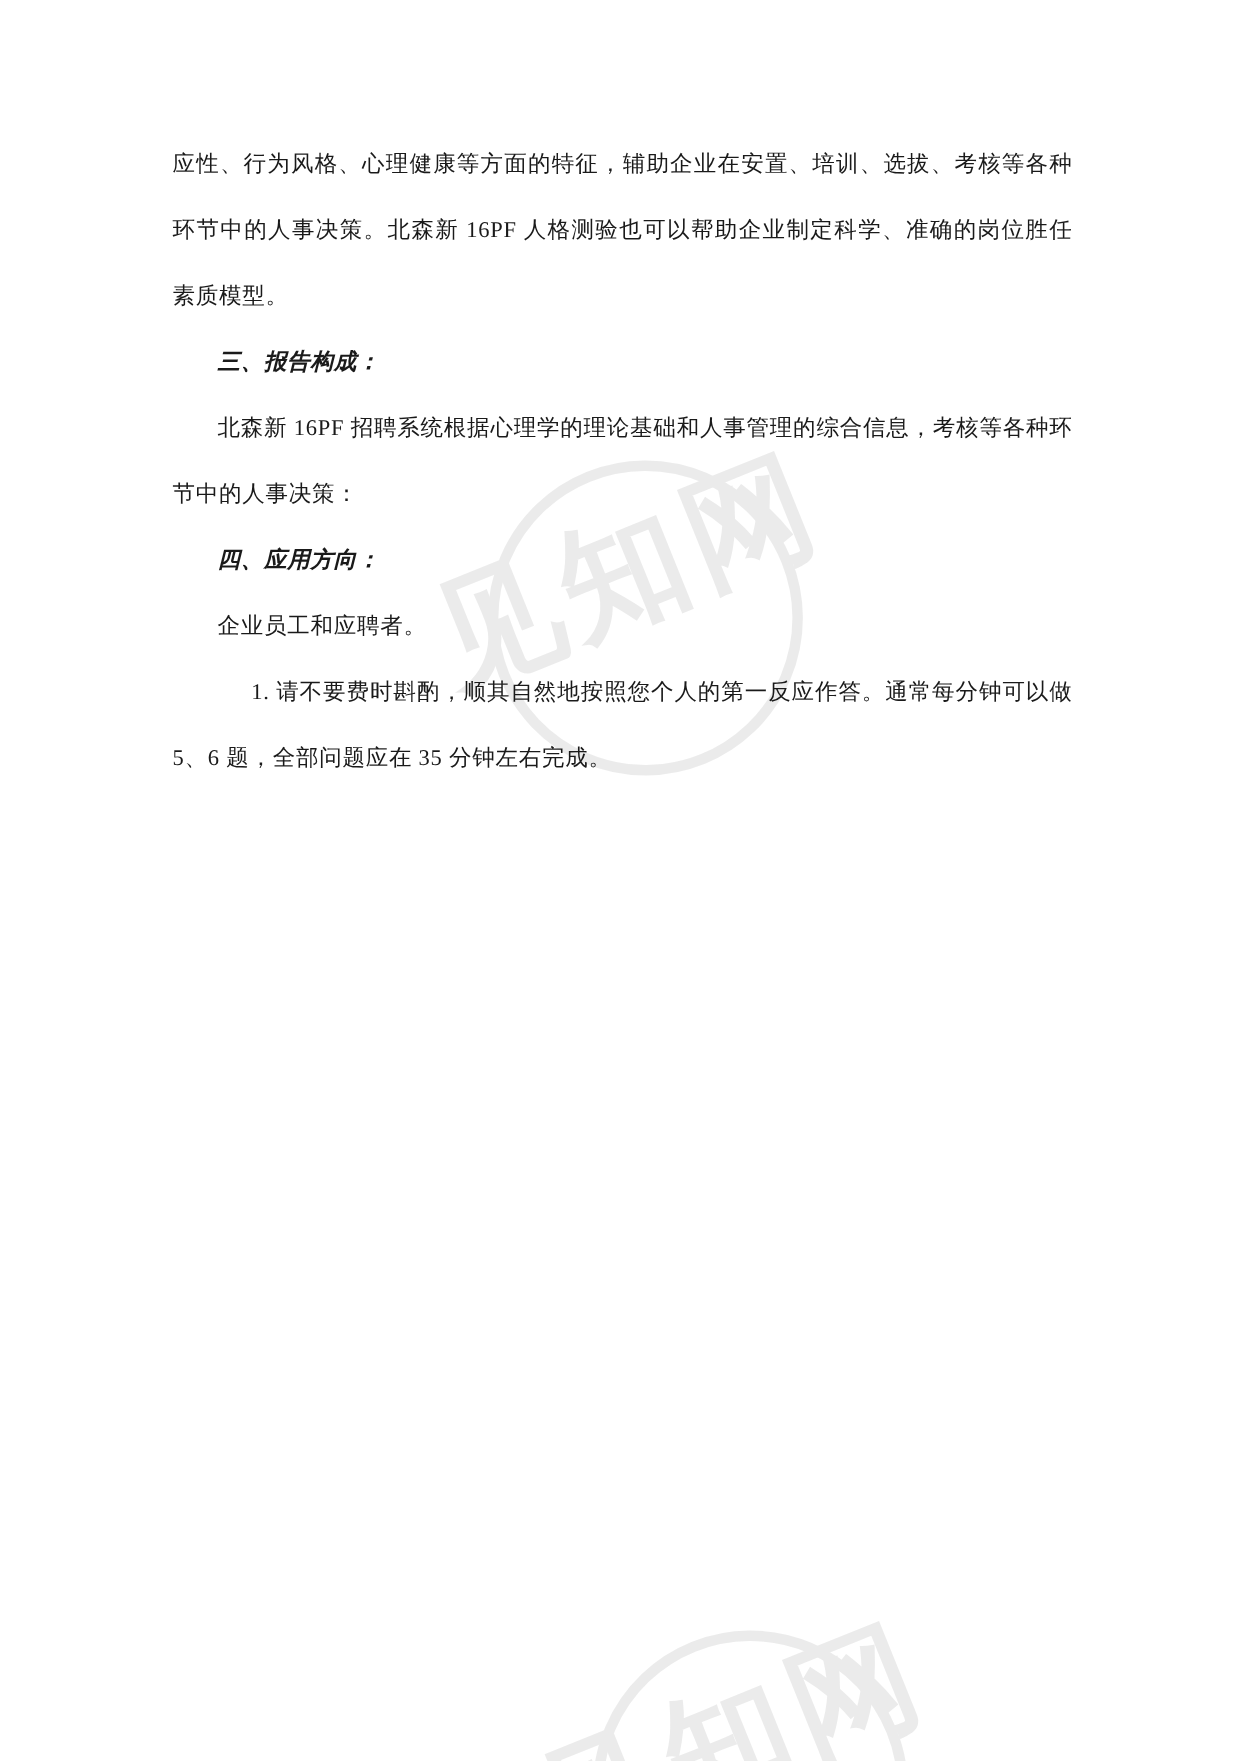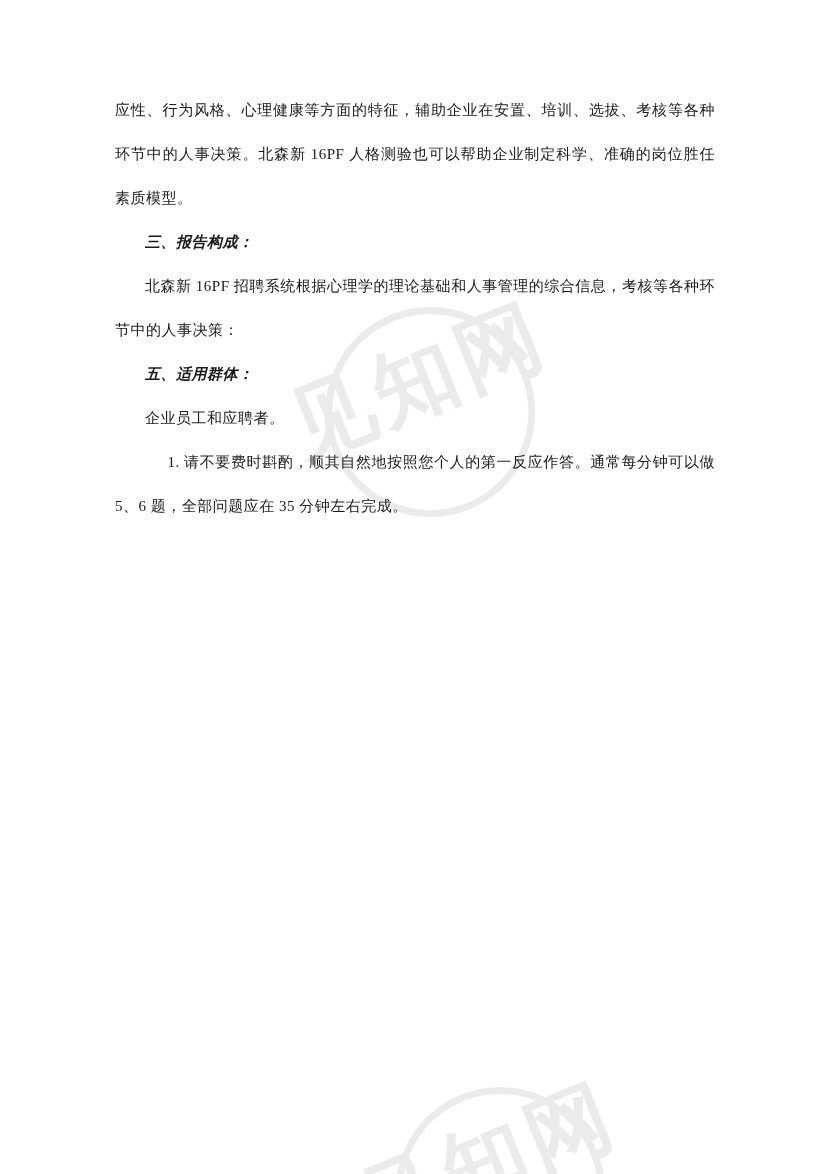--- a/index.html
+++ b/index.html
@@ -88,18 +88,18 @@
     <div class="wm-inner">
       <div class="wm-ring"></div>
       <div class="wm-text">见知网</div>
     </div>
   </div>
 
   <div class="content">
     <p class="para body-noindent">应性、行为风格、心理健康等方面的特征，辅助企业在安置、培训、选拔、考核等各种环节中的人事决策。北森新 16PF 人格测验也可以帮助企业制定科学、准确的岗位胜任素质模型。</p>
     <p class="para heading">三、报告构成：</p>
     <p class="para body">北森新 16PF 招聘系统根据心理学的理论基础和人事管理的综合信息，考核等各种环节中的人事决策：</p>
-    <p class="para heading">五、适用群体：</p>
+    <p class="para heading">四、应用方向：</p>
     <p class="para body">企业员工和应聘者。</p>
     <p class="para list-item">1. 请不要费时斟酌，顺其自然地按照您个人的第一反应作答。通常每分钟可以做 5、6 题，全部问题应在 35 分钟左右完成。</p>
   </div>
 
 </div>
 
 </body></html>

